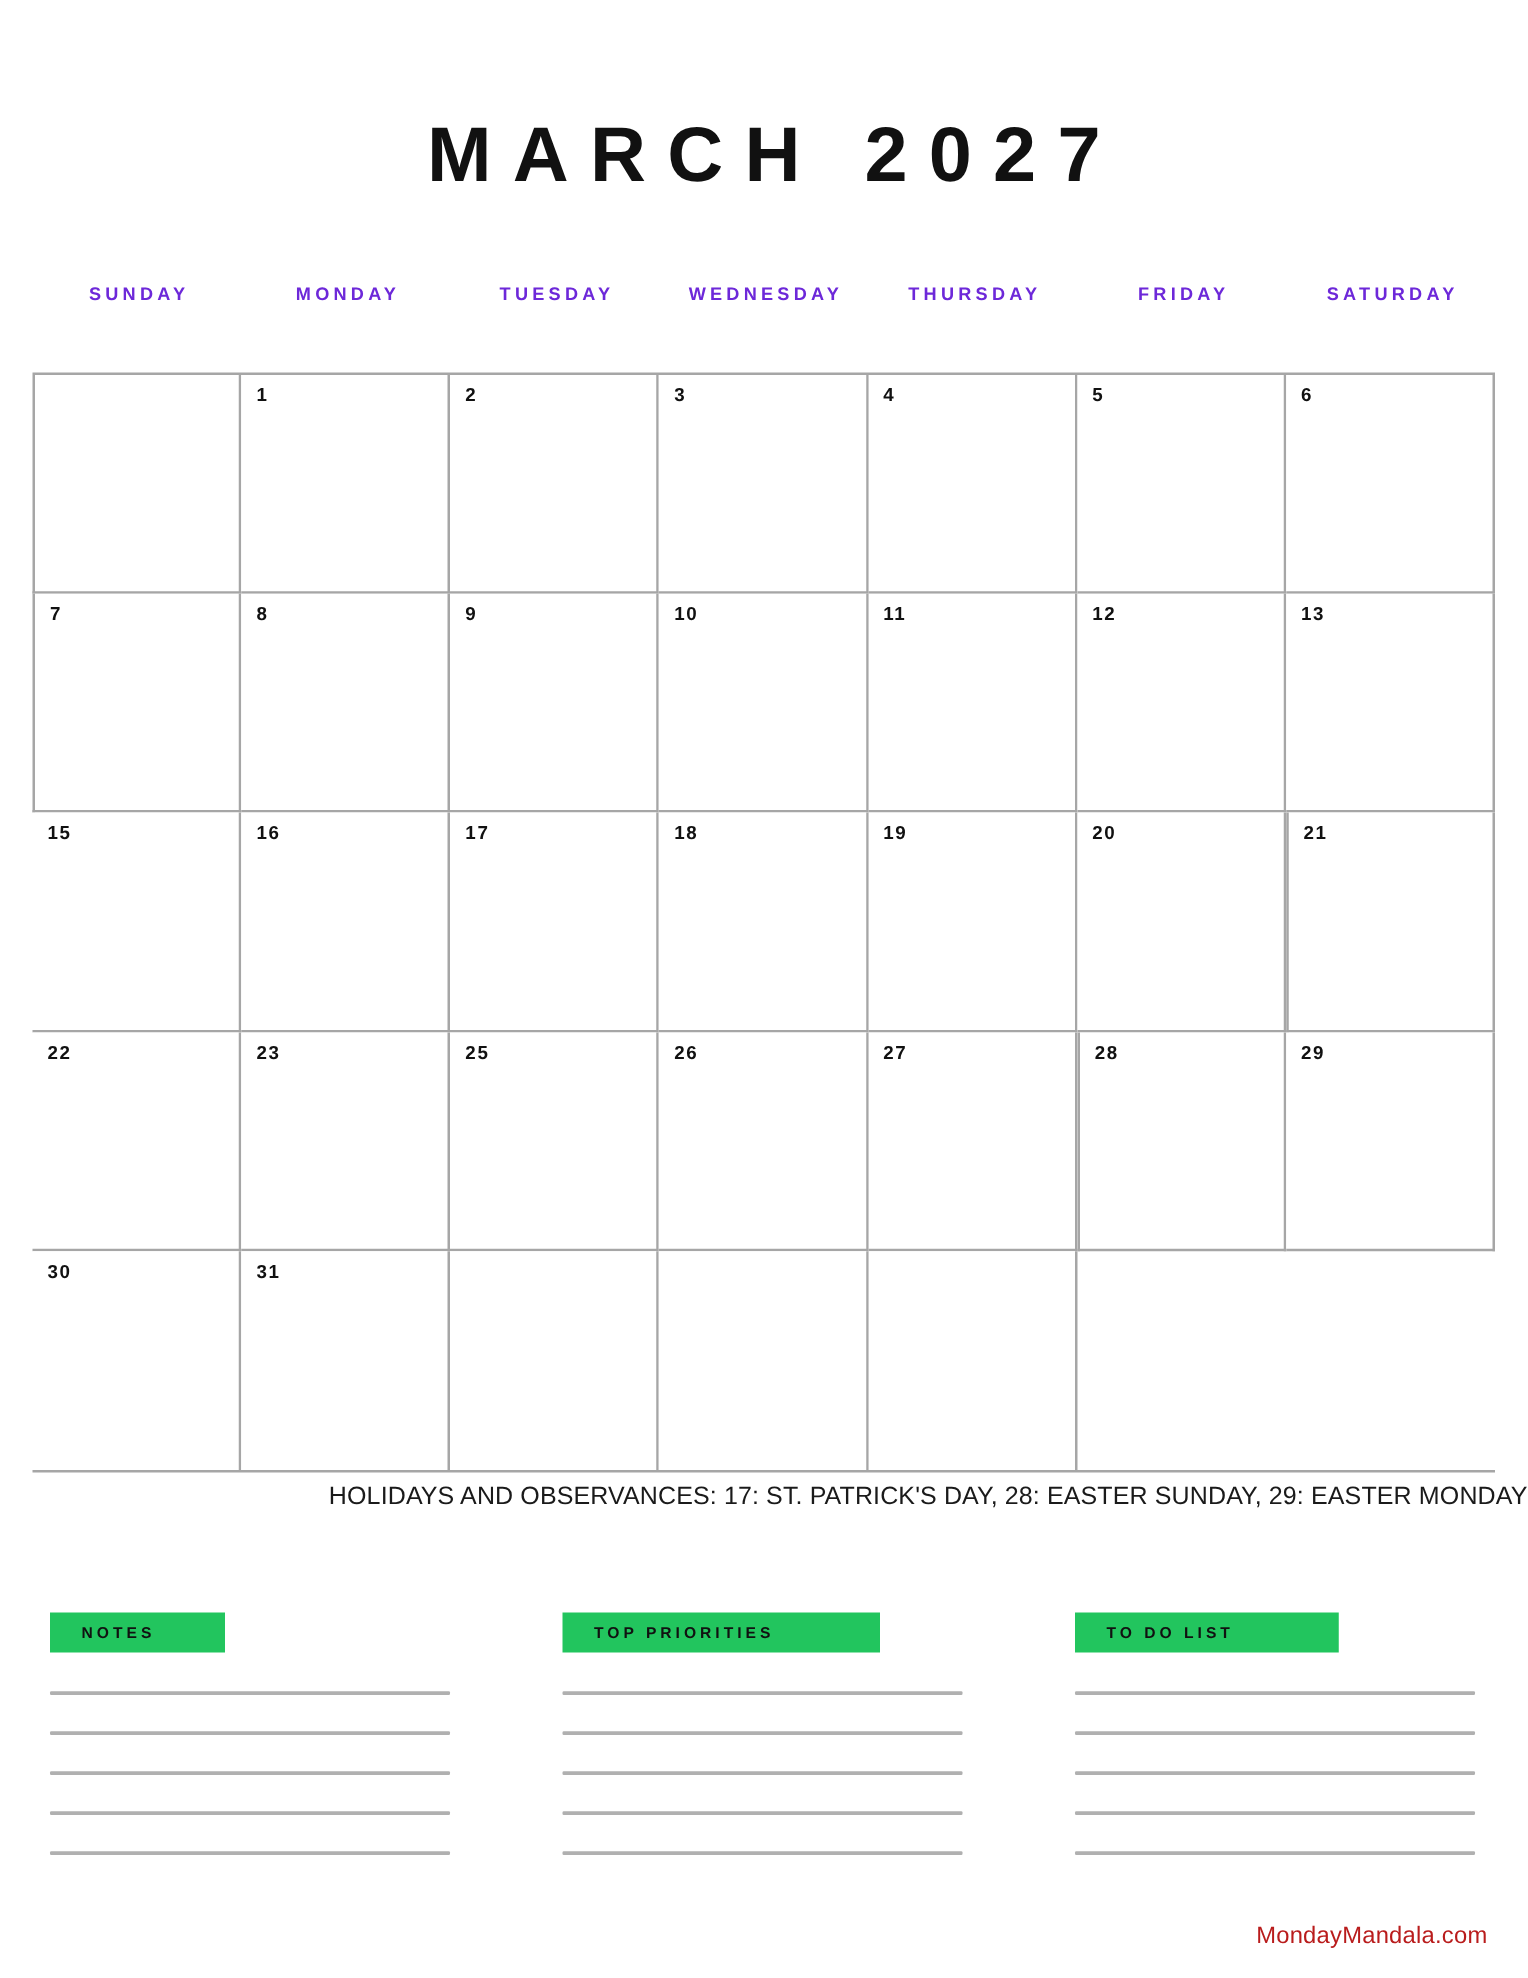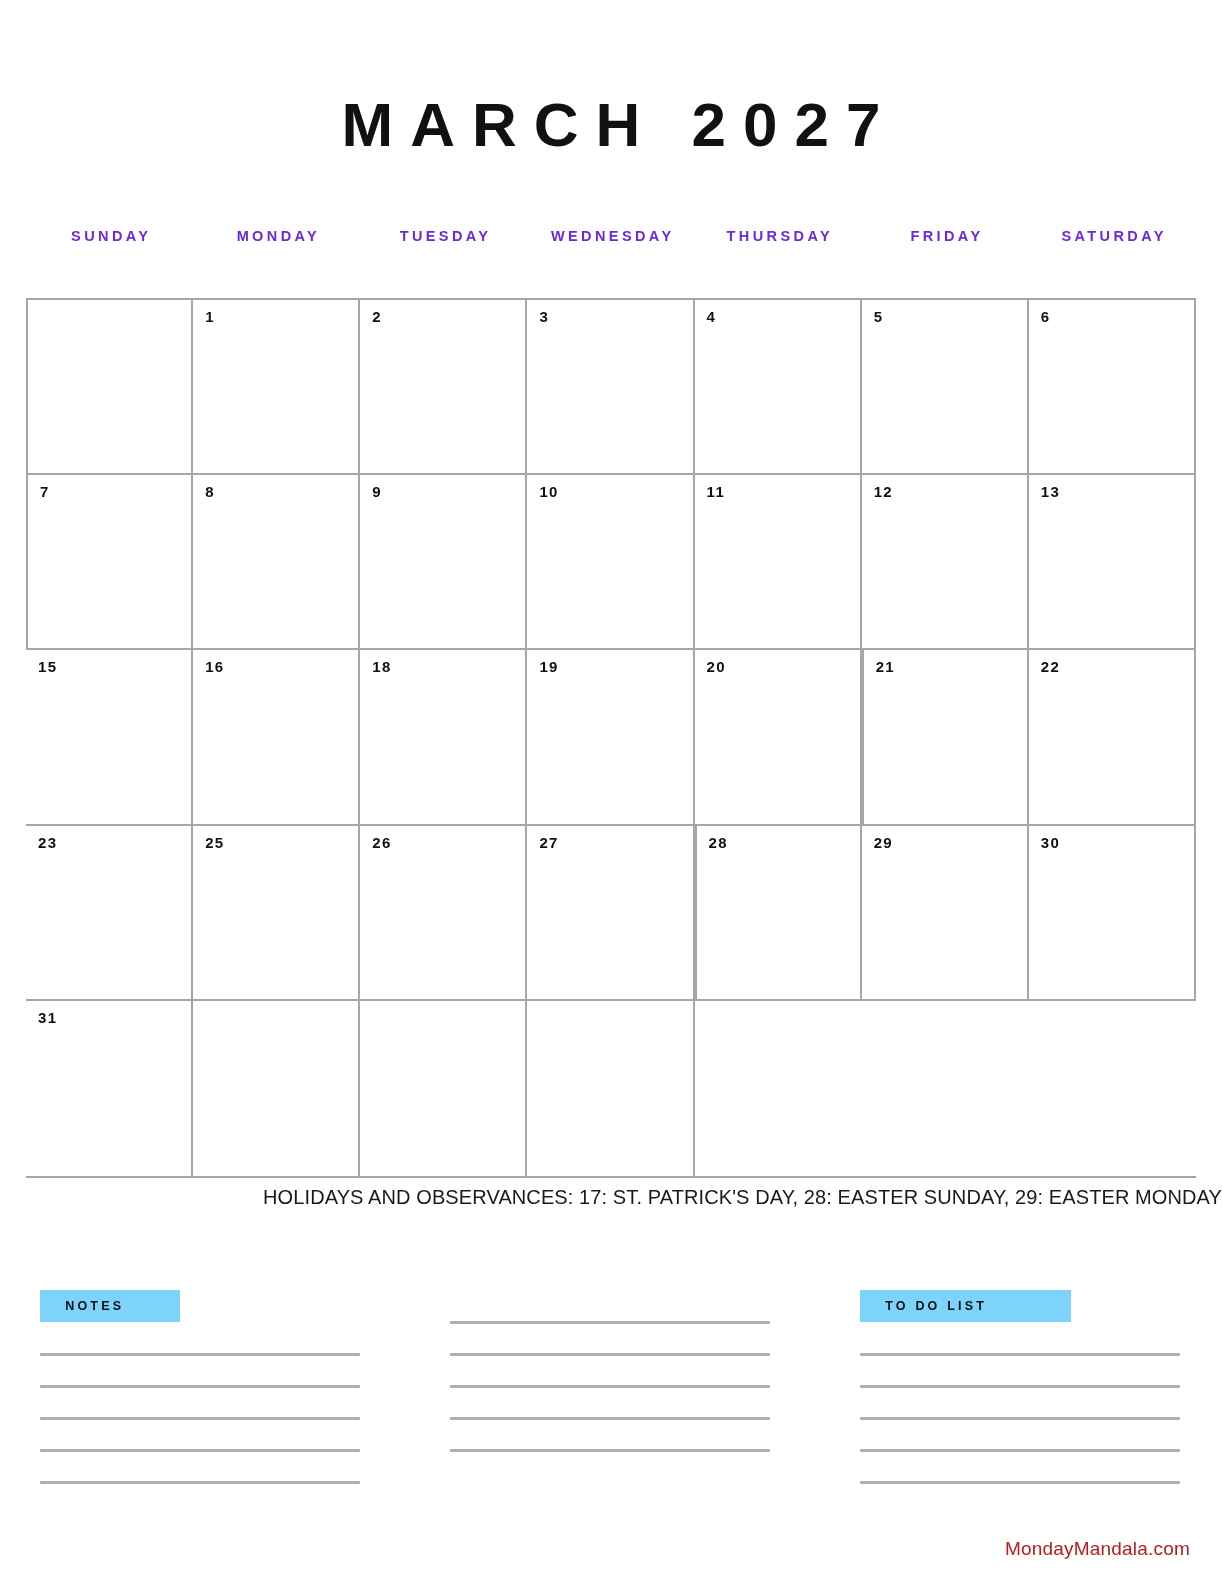--- a/index.html
+++ b/index.html
@@ -114,21 +114,21 @@
     position: absolute;
     left: 40px;
     top: 1290px;
     width: 1150px;
     display: grid;
     grid-template-columns: 410px 410px 330px;
   }
   .note-col { position: relative; }
   .note-label {
     display: inline-block;
-    background: #7dd3fc;
+    background: #22c55e;
     padding: 9px 56px 9px 22px;
     font-size: 12.5px;
     font-weight: 700;
     letter-spacing: 3.2px;
     text-indent: 3.2px;
     color: #111111;
     white-space: nowrap;
   }
   .note-col.wide-band .note-label { padding-right: 84px; }
   .note-lines {
@@ -218,20 +218,23 @@
         <span class="daynum">13</span>
       </div>
 
     <div class="cell">
         <span class="daynum">15</span>
       </div>
     <div class="cell">
         <span class="daynum">16</span>
       </div>
     <div class="cell">
+        <span class="daynum">17</span>
+      </div>
+    <div class="cell">
         <span class="daynum">18</span>
       </div>
     <div class="cell">
         <span class="daynum">19</span>
       </div>
     <div class="cell">
         <span class="daynum">20</span>
       </div>
 
     <div class="cell col0">
@@ -284,20 +287,21 @@
       <div class="note-lines">
         <div class="note-line"></div>
         <div class="note-line"></div>
         <div class="note-line"></div>
         <div class="note-line"></div>
         <div class="note-line"></div>
       </div>
     </div>
 
     <div class="note-col wide-band">
+      <span class="note-label">TOP PRIORITIES</span>
       <div class="note-lines">
         <div class="note-line"></div>
         <div class="note-line"></div>
         <div class="note-line"></div>
         <div class="note-line"></div>
         <div class="note-line"></div>
       </div>
     </div>
 
     <div class="note-col wide-band">

